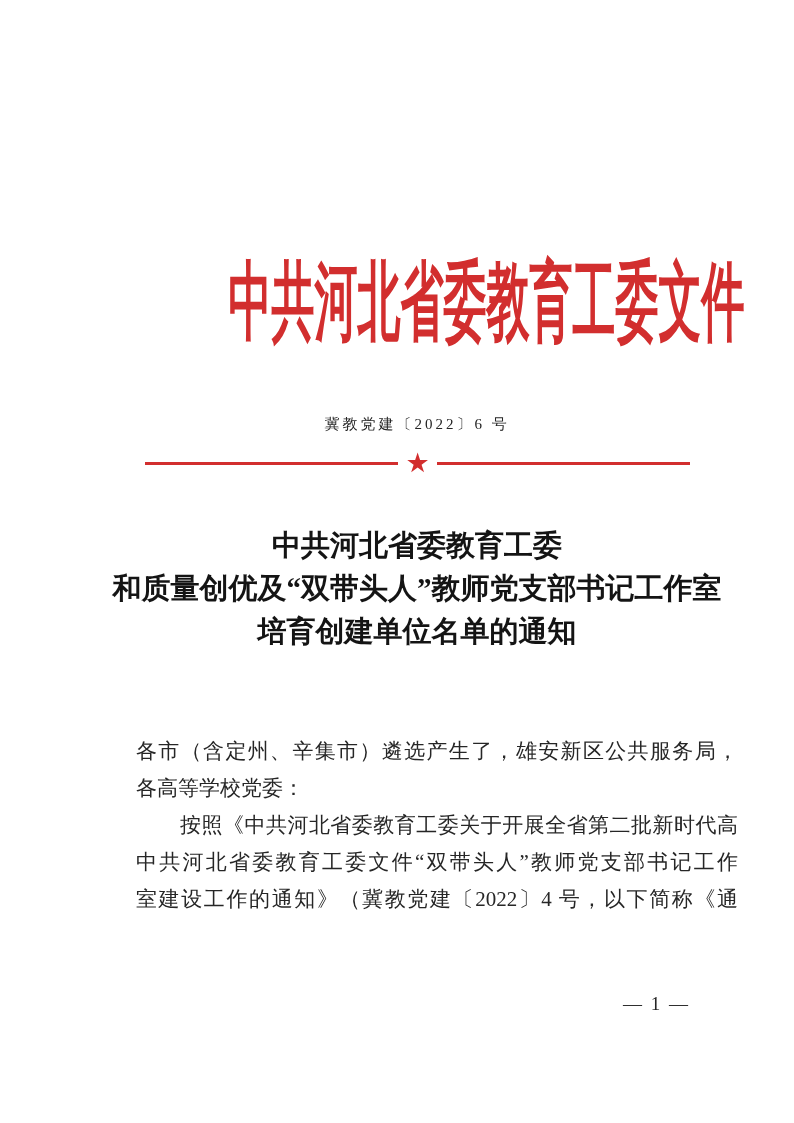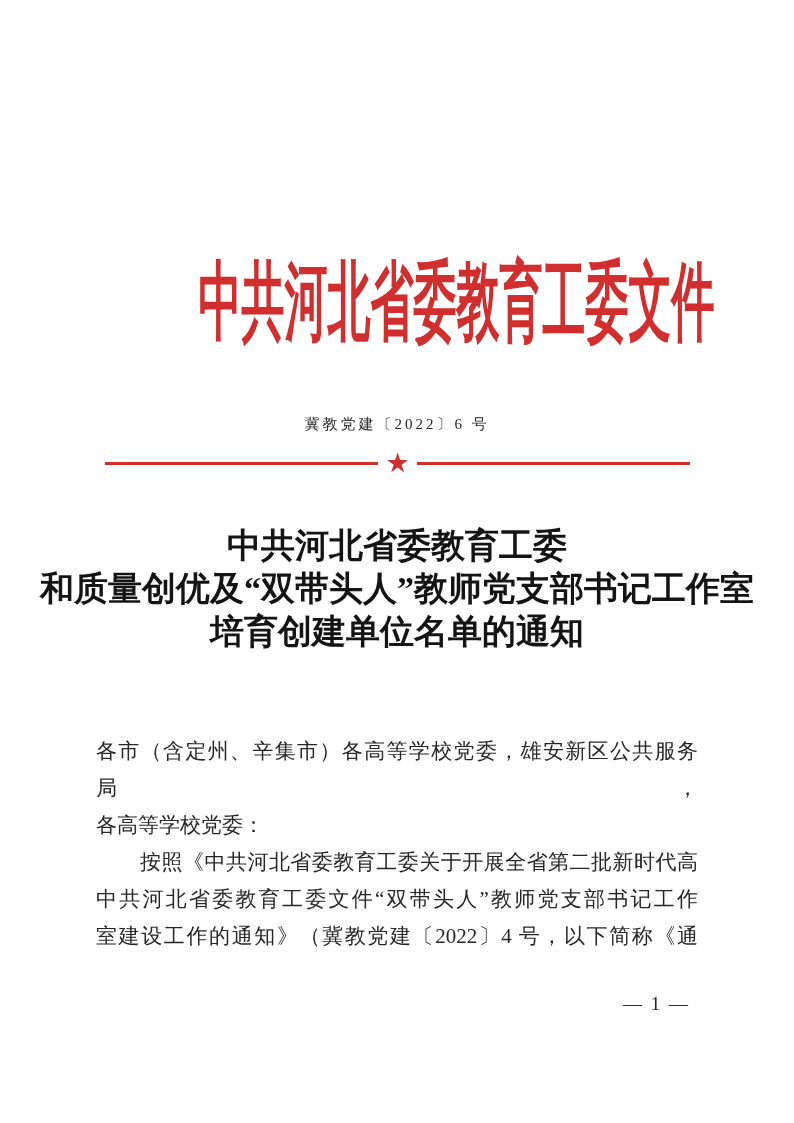--- a/index.html
+++ b/index.html
@@ -6,20 +6,21 @@
   html, body { background: #ffffff; }
   body {
     width: 794px; height: 1123px;
     position: relative;
     overflow: hidden;
     font-family: "Liberation Serif", serif;
   }
   .page {
     position: absolute; inset: 0;
     background: #ffffff;
+    margin-left: 40px;
   }
   
   .red-header {
     position: absolute; top: 257px; left: 0; width: 100%;
     text-align: center;
     color: #d22e2e;
     font-size: 86px; line-height: 90px;
     font-weight: bold;
     white-space: nowrap;
     transform: scaleX(0.50);
@@ -43,21 +44,21 @@
   .divider .star {
     color: #d22e2e; font-size: 27px; line-height: 28px;
     margin: 0 7px; flex: 0 0 auto;
   }
   
   .title-block {
     position: absolute; top: 524px; left: 0; width: 100%;
     text-align: center;
     font-weight: bold;
     color: #141414;
-    font-size: 34px; line-height: 43px;
+    font-size: 29px; line-height: 43px;
     letter-spacing: 0;
   }
   
   .body-block {
     position: absolute; top: 733px; left: 96px; width: 602px;
     font-size: 21px; line-height: 37px;
     color: #262626;
   }
   .line.justify { text-align: justify; text-align-last: justify; }
   .line.indent  { text-indent: 44px; }
@@ -85,21 +86,21 @@
     <span class="rule"></span>
   </div>
 
   <div class="title-block">
     <div class="title-line">中共河北省委教育工委</div>
     <div class="title-line">和质量创优及“双带头人”教师党支部书记工作室</div>
     <div class="title-line">培育创建单位名单的通知</div>
   </div>
 
   <div class="body-block">
-    <div class="line justify">各市（含定州、辛集市）各高等学校党委，雄安新区公共服务局，</div>
+    <div class="line justify">各市（含定州、辛集市）遴选产生了，雄安新区公共服务局，</div>
     <div class="line plain">各高等学校党委：</div>
     <div class="line justify indent">按照《中共河北省委教育工委关于开展全省第二批新时代高</div>
     <div class="line justify">中共河北省委教育工委文件“双带头人”教师党支部书记工作</div>
     <div class="line justify">室建设工作的通知》（冀教党建〔2022〕4 号，以下简称《通</div>
   </div>
 
   <div class="page-number">— 1 —</div>
 
 </div>
 

